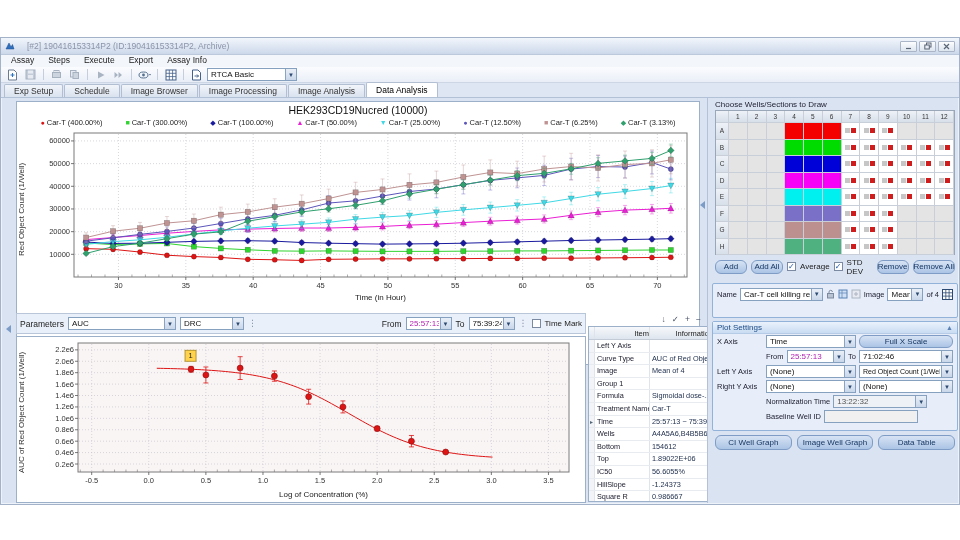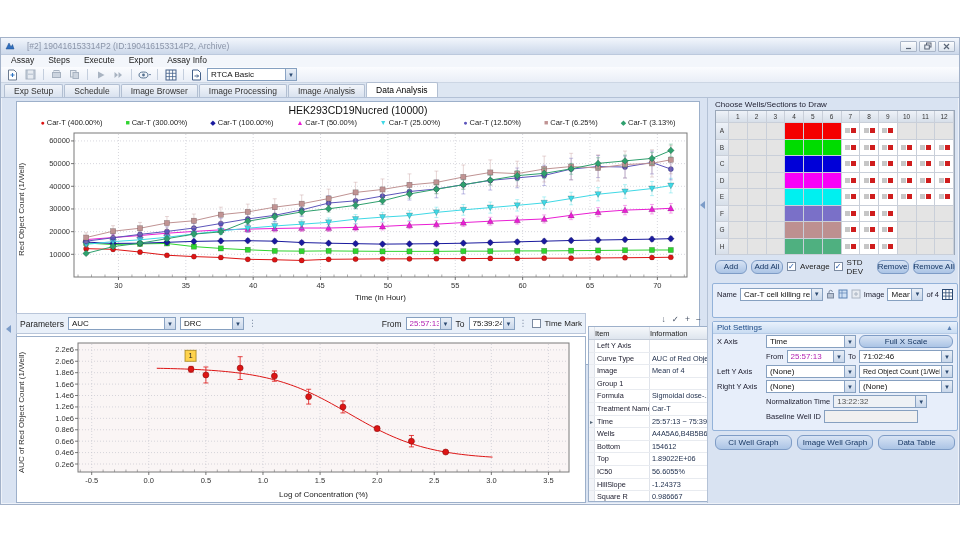--- a/index.html
+++ b/index.html
@@ -46,21 +46,21 @@
   .cb{width:9px;height:9px;background:#fff;border:1px solid #7b8aa0;font-size:8px;line-height:8px;color:#1f56a8;text-align:center;flex:0 0 auto}
   .cb-label{font-size:8px;color:#222}
   
   .tbl-icons{position:absolute;display:flex;justify-content:flex-end;align-items:center;gap:6px;font-size:8.5px;color:#4a5568}
   .itable{position:absolute;background:#fff;border:1px solid #9db0ca;overflow:hidden}
   .trow{display:flex;height:12.6px;border-bottom:1px solid #e8ebf0;background:#fff}
   .trow.thead{height:13px;border-bottom:1px solid #c3cbd7}
   .tgut{width:6px;border-right:1px solid #dfe3ea;font-size:6px;color:#567;display:flex;align-items:center;justify-content:center;background:#f2f4f8;flex:0 0 auto}
   .tc1{width:55px;padding-left:2px;font-size:7.3px;color:#223;border-right:1px solid #dfe3ea;line-height:12.6px;white-space:nowrap;overflow:hidden;flex:0 0 auto}
   .tc2{flex:1;padding-left:2px;font-size:7.3px;color:#1c2c4a;line-height:12.6px;white-space:nowrap;overflow:hidden}
-  .thead .tc1,.thead .tc2,.thead .tgut{background:linear-gradient(#f6f8fb,#dee5ee);color:#222;text-align:left;padding:0;font-size:7.5px;line-height:13px}
+  .thead .tc1,.thead .tc2,.thead .tgut{background:linear-gradient(#f6f8fb,#dee5ee);color:#222;text-align:right;padding:0;font-size:7.5px;line-height:13px}
   
   .right-panel{position:absolute;left:705px;top:0;width:255px;height:407px;background:#d9e3f2;border-left:1px solid #b4c2d6}
   .rp-title{position:absolute;left:7px;top:2px;font-size:8px;color:#223}
   .wgrid{position:absolute;left:7px;top:12px;width:240px;height:145px;display:grid;grid-template-columns:13px repeat(12,1fr);grid-template-rows:12px repeat(8,16.5px);background:#f4f7fb;border:1px solid #9aa7b8}
   .wcell{border-right:1px solid #c9cfd9;border-bottom:1px solid #c9cfd9;display:flex;align-items:center;justify-content:center;overflow:hidden}
   .whead{background:linear-gradient(#eef2f8,#d7dfe9);font-size:6.5px;color:#333}
   .wempty{background:#e4e4e4}
   .wmark{background:#fff}
   .sq{width:5px;height:5px;flex:0 0 auto}
   .sqg{background:#c6c6c6;margin-right:1px}

